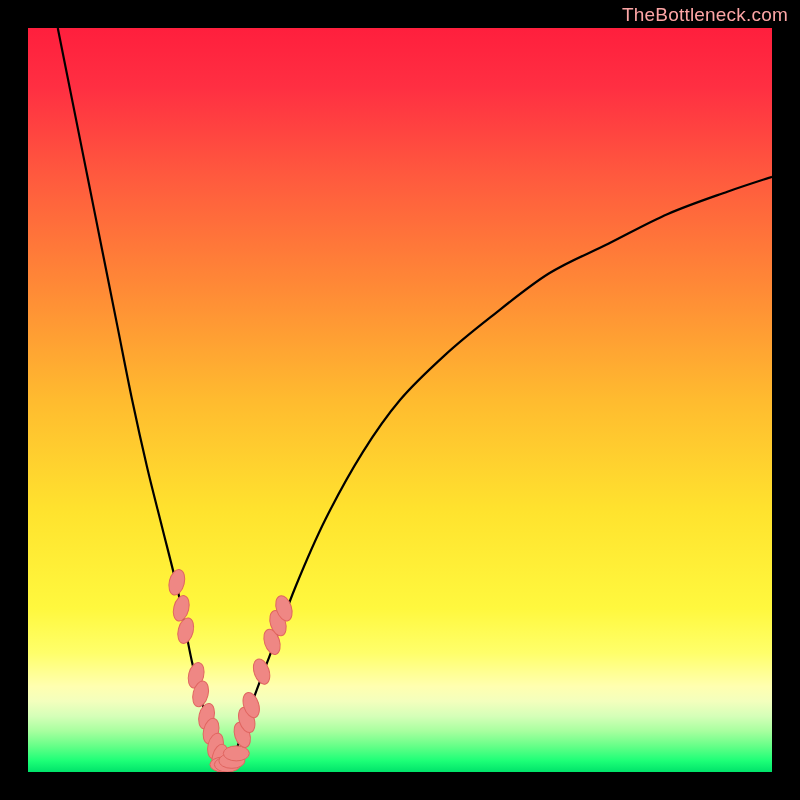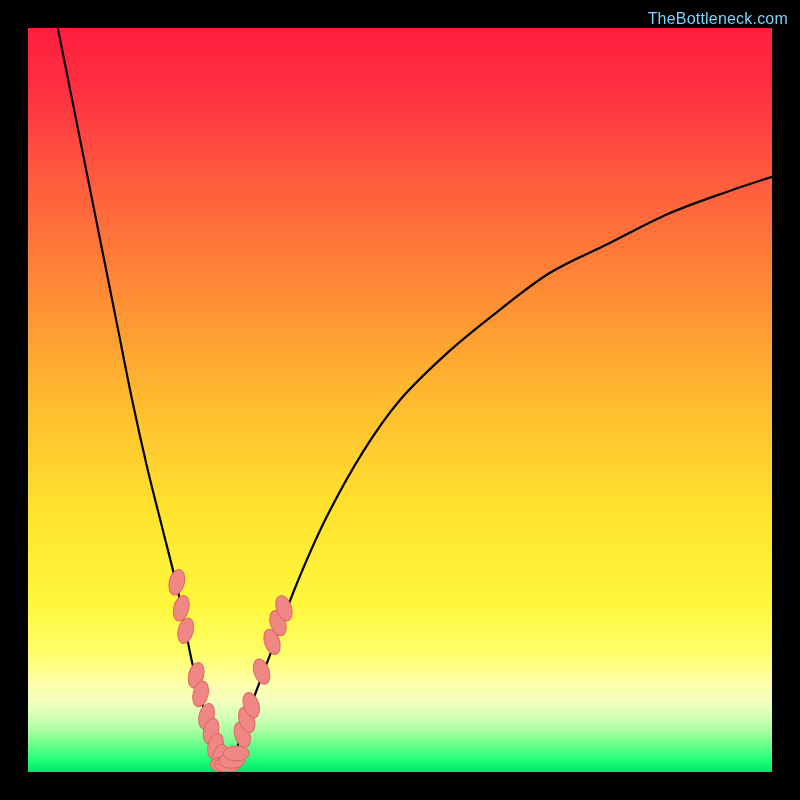--- a/index.html
+++ b/index.html
@@ -30,26 +30,25 @@
     inset: 0;
   }
   .curve-layer {
     position: absolute;
     inset: 0;
   }
   .watermark {
     position: absolute;
     top: 4px;
     right: 12px;
-    color: #7dd3fc;
-    font-size: 16px;
+    color: #fca5a5;
+    font-size: 19px;
     font-weight: 400;
     letter-spacing: 0.2px;
     user-select: none;
-    margin-top: 6px;
   }
 </style>
 </head>
 <body>
 
 <div class="frame">
   <div class="plot-area">
     <svg class="gradient-bg" viewBox="0 0 744 744" preserveAspectRatio="none" width="744" height="744">
       <defs>
         <linearGradient id="bg-grad" x1="0" y1="0" x2="0" y2="1">

